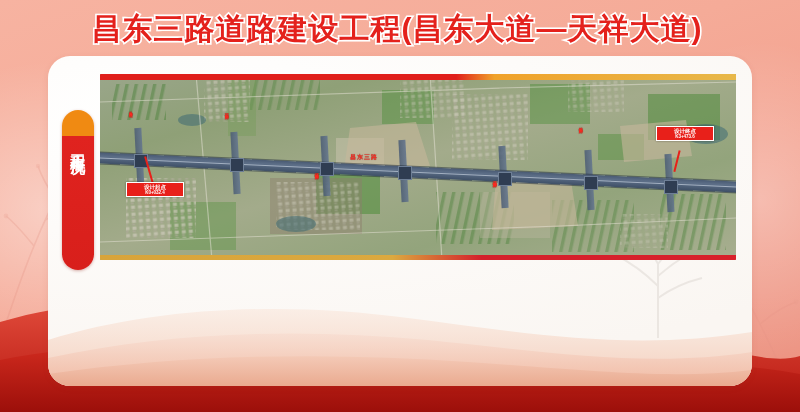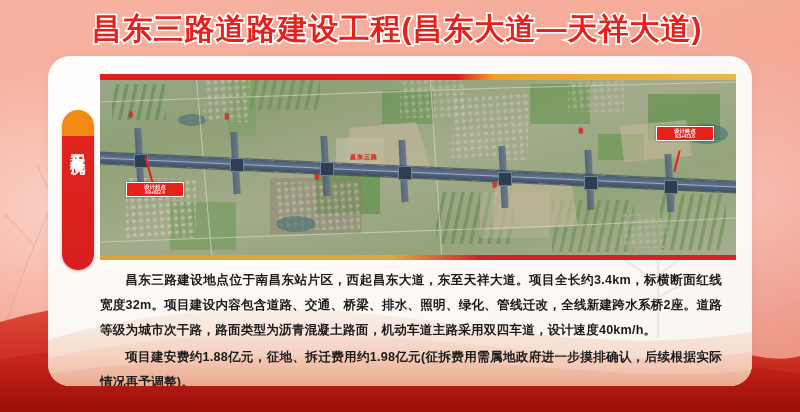--- a/index.html
+++ b/index.html
@@ -456,24 +456,20 @@
         <span class="c2">K0+032.4</span>
       </div>
 
       <div class="leader" style="left:576px; top:76px; width:1.5px; height:22px; transform:rotate(14deg);"></div>
       <div class="callout" style="left:556px; top:52px; width:52px;">
         <span class="c1">设计终点</span>
         <span class="c2">K3+473.6</span>
       </div>
     </div>
 
-    <div class="body-text">
-      <p class="para indent">昌东三路建设地点位于南昌东站片区，西起昌东大道，东至天祥大道。项目全长约3.4km，标横断面红线宽度32m。项目建设内容包含道路、交通、桥梁、排水、照明、绿化、管线迁改，全线新建跨水系桥2座。道路等级为城市次干路，路面类型为沥青混凝土路面，机动车道主路采用双四车道，设计速度40km/h。</p>
-      <p class="para indent">项目建安费约1.88亿元，征地、拆迁费用约1.98亿元(征拆费用需属地政府进一步摸排确认，后续根据实际情况再予调整)。</p>
-    </div>
   </div>
 
   <svg class="bottom-art" viewBox="0 0 800 130" preserveAspectRatio="none">
     <defs>
       <linearGradient id="mtnA" x1="0" y1="0" x2="0" y2="1">
         <stop offset="0%" stop-color="#e04a3a"></stop>
         <stop offset="100%" stop-color="#b5160f"></stop>
       </linearGradient>
       <linearGradient id="mtnB" x1="0" y1="0" x2="0" y2="1">
         <stop offset="0%" stop-color="#cf2a1e"></stop>

